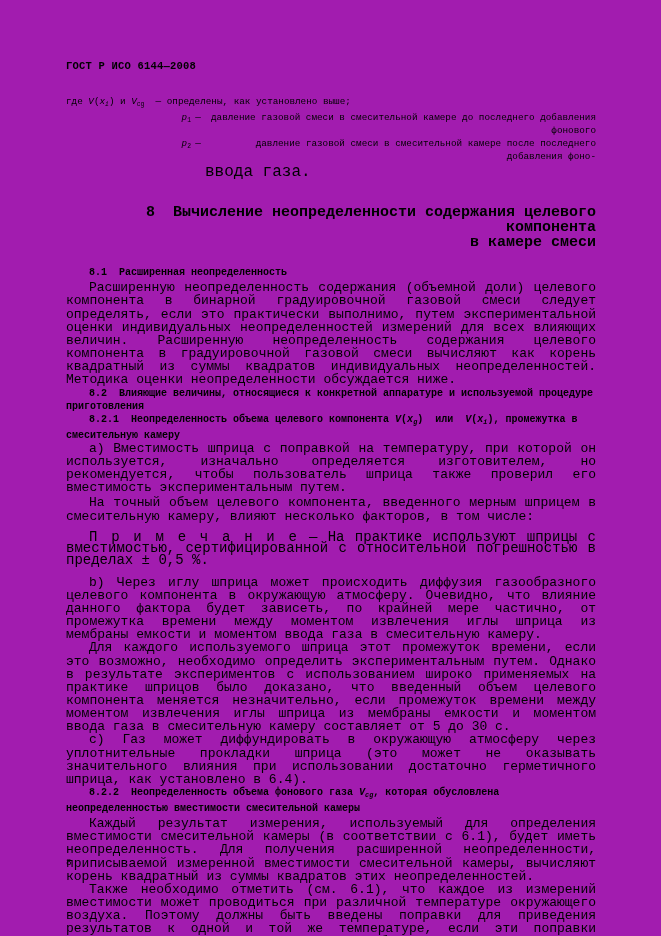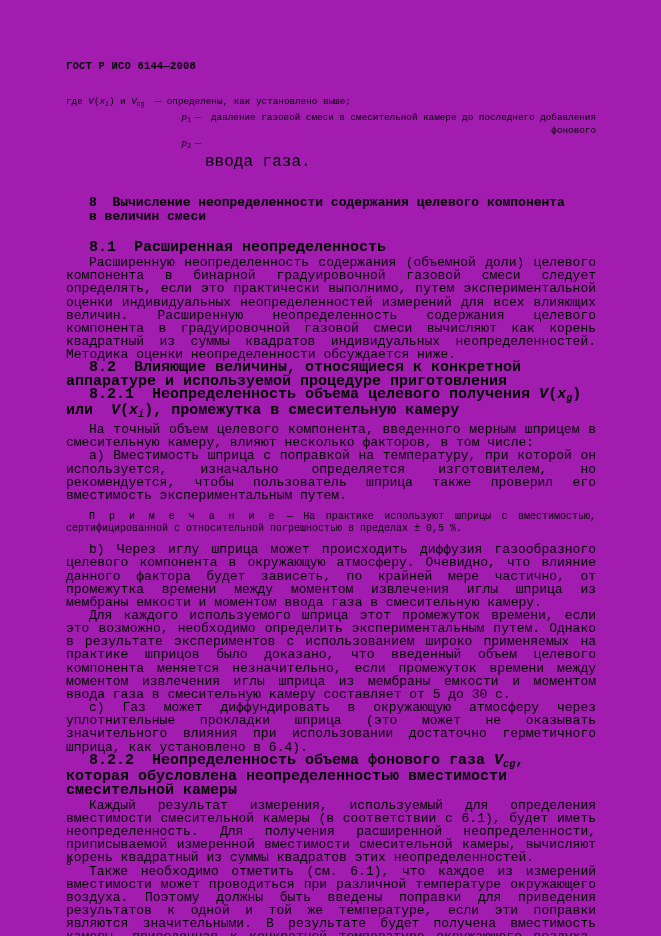--- a/index.html
+++ b/index.html
@@ -77,49 +77,50 @@
   .def-text {
     flex: 1 1 auto;
     text-align: right;
   }
   .def-cont {
     margin-left: 139px;
   }
 
   
   h2.sec {
-    font-size: 13px;
+    font-size: 15px;
     font-weight: bold;
     line-height: 14.6px;
     margin: 0;
     padding: 0;
     text-indent: 0;
+    text-align: right;
   }
   .sec-wrap {
     margin: 25px 0 16px 0;
     padding-left: 23px;
   }
   h3.subsec {
-    font-size: 15px;
+    font-size: 10px;
     font-weight: bold;
     line-height: 13.15px;
     margin: 0;
     padding: 0;
     text-indent: 23px;
   }
   .gap-before-sm {
     margin-top: 6px;
   }
   .gap-after-head {
     margin-top: 2px;
   }
 
   
   .note {
-    font-size: 10px;
+    font-size: 14px;
     line-height: 11.6px;
     text-align: justify;
     margin: 9px 0 9px 0;
     text-indent: 23px;
   }
   .note .nlabel {
     letter-spacing: 1.7px;
   }
 
   
@@ -157,47 +158,48 @@
 
       <div class="def-row">
         <span class="def-sym"><span class="it">p</span><sub class="upsub">1</sub></span>
         <span class="def-dash">—</span>
         <span class="def-text">давление газовой смеси в смесительной камере до последнего добавления фонового</span>
       </div>
 
       <div class="def-row">
         <span class="def-sym"><span class="it">p</span><sub class="upsub">2</sub></span>
         <span class="def-dash">—</span>
+        <span class="def-text">давление газовой смеси в смесительной камере после последнего добавления фоно-</span>
       </div>
       <div class="def-cont">ввода газа.</div>
 
     </div>
 
     <div class="sec-wrap">
       <h2 class="sec">
         <span>8</span>&nbsp;&nbsp;<span>Вычисление неопределенности содержания целевого компонента</span><br>
-        <span>в величин смеси</span>
+        <span>в камере смеси</span>
       </h2>
     </div>
 
     <h3 class="subsec">
       <span>8.1</span>&nbsp;&nbsp;<span>Расширенная неопределенность</span>
     </h3>
     <p class="ind gap-after-head">Расширенную неопределенность содержания (объемной доли) целевого компонента в бинарной градуировочной газовой смеси следует определять, если это практически выполнимо, путем экспериментальной оценки индивидуальных неопределенностей измерений для всех влияющих величин. Расширенную неопределенность содержания целевого компонента в градуировочной газовой смеси вычисляют как корень квадратный из суммы квадратов индивидуальных неопределенностей. Методика оценки неопределенности обсуждается ниже.</p>
 
     <h3 class="subsec gap-before-sm">
       <span>8.2</span>&nbsp;&nbsp;<span>Влияющие величины, относящиеся к конкретной аппаратуре и используемой процедуре приготовления</span>
     </h3>
 
     <h3 class="subsec">
-      <span>8.2.1</span>&nbsp;&nbsp;<span>Неопределенность объема целевого получения </span><span><span class="it">V</span>(<span class="it">x</span><sub>g</sub>)</span>&nbsp;<span> или </span>&nbsp;<span><span class="it">V</span>(<span class="it">x</span><sub>i</sub>)</span><span>, промежутка в смесительную камеру</span>
-    </h3>
-
+      <span>8.2.1</span>&nbsp;&nbsp;<span>Неопределенность объема целевого компонента </span><span><span class="it">V</span>(<span class="it">x</span><sub>g</sub>)</span>&nbsp;<span> или </span>&nbsp;<span><span class="it">V</span>(<span class="it">x</span><sub>i</sub>)</span><span>, промежутка в смесительную камеру</span>
+    </h3>
+
+    <p class="ind">а)  Вместимость шприца с поправкой на температуру, при которой он используется, изначально определяется изготовителем, но рекомендуется, чтобы пользователь шприца также проверил его вместимость экспериментальным путем.</p>
     <p class="ind gap-after-head">На точный объем целевого компонента, введенного мерным шприцем в смесительную камеру, влияют несколько факторов, в том числе:</p>
-    <p class="ind">а)  Вместимость шприца с поправкой на температуру, при которой он используется, изначально определяется изготовителем, но рекомендуется, чтобы пользователь шприца также проверил его вместимость экспериментальным путем.</p>
 
     <p class="note"><span class="nlabel">П р и м е ч а н и е</span><span> — </span><span>На практике используют шприцы с вместимостью, сертифицированной с относительной погрешностью в пределах ± 0,5 %.</span></p>
 
     <p class="ind">b)  Через иглу шприца может происходить диффузия газообразного целевого компонента в окружающую атмосферу. Очевидно, что влияние данного фактора будет зависеть, по крайней мере частично, от промежутка времени между моментом извлечения иглы шприца из мембраны емкости и моментом ввода газа в смесительную камеру.</p>
     <p class="ind">Для каждого используемого шприца этот промежуток времени, если это возможно, необходимо определить экспериментальным путем. Однако в результате экспериментов с использованием широко применяемых на практике шприцов было доказано, что введенный объем целевого компонента меняется незначительно, если промежуток времени между моментом извлечения иглы шприца из мембраны емкости и моментом ввода газа в смесительную камеру составляет от 5 до 30 с.</p>
     <p class="ind">с)  Газ может диффундировать в окружающую атмосферу через уплотнительные прокладки шприца (это может не оказывать значительного влияния при использовании достаточно герметичного шприца, как установлено в 6.4).</p>
 
     <h3 class="subsec">
       <span>8.2.2</span>&nbsp;&nbsp;<span>Неопределенность объема фонового газа </span><span><span class="it">V</span><sub>cg</sub></span><span>, которая обусловлена неопределенностью вместимости смесительной камеры</span>
     </h3>

